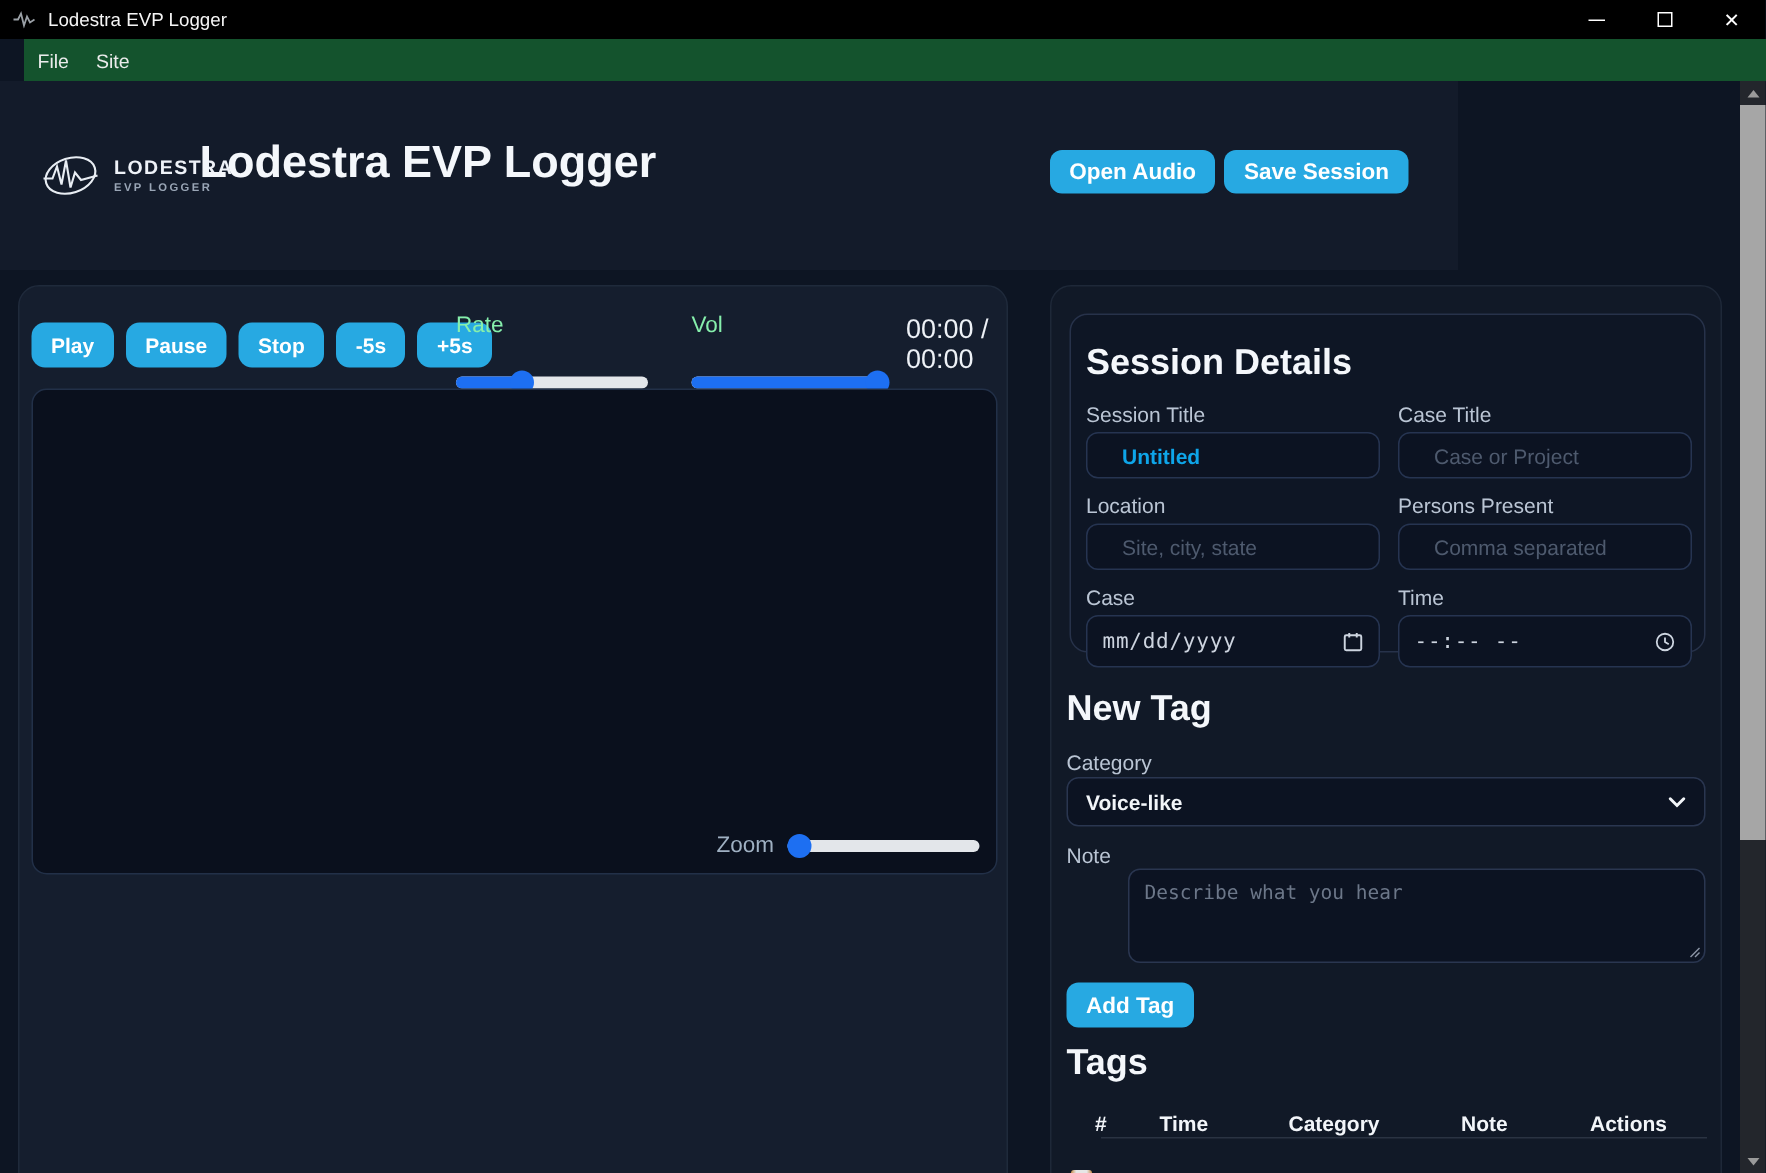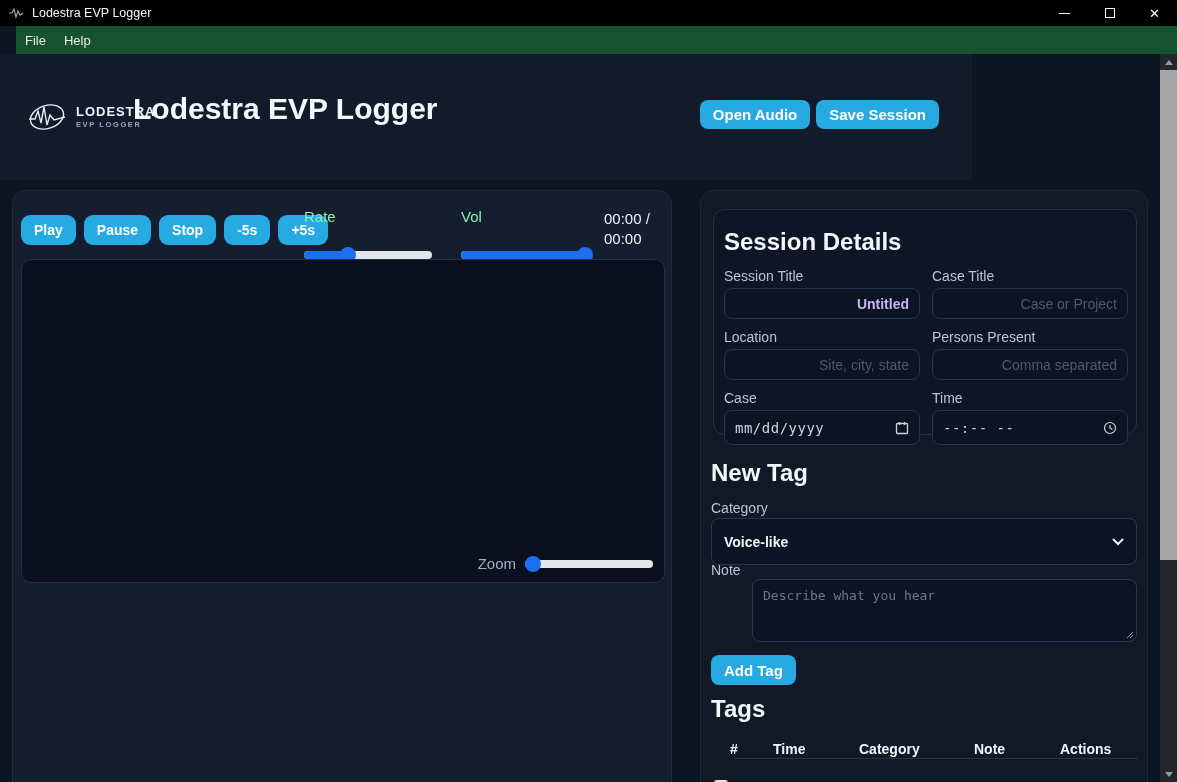--- a/index.html
+++ b/index.html
@@ -40,46 +40,46 @@
            font-size:14px; height:30px; padding:0 13px; margin-right:8px; font-family:"Liberation Sans",sans-serif; }
   .slider-group { display:flex; flex-direction:column; margin-left:2px; }
   .slider-label { font-size:15px; color:#86efac; margin-bottom:22px; }
   .slider { position:relative; width:128px; height:16px; }
   .slider .track { position:absolute; left:0; right:0; top:4px; height:8px; border-radius:4px; background:#e3e6ea; }
   .slider .fill  { position:absolute; left:0; top:4px; height:8px; border-radius:4px; background:#1d6ff2; }
   .slider .thumb { position:absolute; top:0; width:16px; height:16px; border-radius:50%;
                    background:#1d6ff2; transform:translateX(-50%); }
   .rate-group { position:absolute; left:281px; top:-3px; }
   .vol-group  { position:absolute; left:438px; top:-3px; }
-  .time-display { position:absolute; left:583px; top:-2px; width:64px; font-size:15px; color:#edf1f6; line-height:20px; }
+  .time-display { position:absolute; left:583px; top:-2px; width:64px; font-size:18px; color:#edf1f6; line-height:20px; }
 
   .wave-box { position:absolute; left:8px; top:68px; width:644px; height:324px;
               background:#0a101d; border:1px solid #223048; border-radius:10px; }
   .zoom-ctl { position:absolute; right:11px; bottom:10px; display:flex; align-items:center; gap:9px; }
   .zoom-label { font-size:15px; color:#9fb0c2; }
 
   
   .right-panel { position:absolute; left:700px; top:190px; width:448px; height:1000px;
                  background:#111927; border:1px solid #1e2838; border-radius:14px; }
   .session-card { position:absolute; left:12px; top:18px; width:424px; height:226px;
                   background:#0e1625; border:1px solid #27324a; border-radius:12px; padding:18px 10px 0 10px; }
   .section-heading { font-size:24px; font-weight:bold; color:#f4f7fb; }
   .field-grid { margin-top:12px; display:grid; grid-template-columns:196px 196px; column-gap:12px; row-gap:10px; }
   .field-label { font-size:14px; color:#bac5d4; margin-bottom:4px; }
   .text-input { width:100%; height:31px; background:#0c1322; border:1px solid #263451; border-radius:8px;
-                padding:0 10px; color:#c4b5fd; font-size:14px; font-weight:bold;
-                font-family:"Liberation Sans",sans-serif;text-align:right; }
+                padding:0 23px; color:#0ea5e9; font-size:14px; font-weight:bold;
+                font-family:"Liberation Sans",sans-serif; }
   .text-input::placeholder { color:#4e5a6e; font-weight:normal; }
   .dt-input { width:100%; height:35px; background:#0c1322; border:1px solid #263451; border-radius:8px;
               display:flex; align-items:center; padding:0 10px; justify-content:space-between; }
   .dt-text { font-family:"DejaVu Sans Mono",monospace; font-size:14px; color:#cdd4df; letter-spacing:0.5px; }
 
   .newtag-heading { position:absolute; left:10px; top:268px; }
   .cat-label  { position:absolute; left:10px; top:309px; }
-  .cat-select { position:absolute; left:10px; top:327px; width:426px; height:47px; background:#0c1322;
+  .cat-select { position:absolute; left:10px; top:327px; width:426px; height:33px; background:#0c1322;
                 border:1px solid #2a3650; border-radius:8px; display:flex; align-items:center;
                 justify-content:space-between; padding:0 12px; }
   .cat-value { font-size:14px; font-weight:bold; color:#f2f5f9; }
   .note-label { position:absolute; left:10px; top:371px; }
   .note-wrap { position:absolute; left:10px; top:388px; width:426px; height:63px;padding-left:41px; }
   .note-area { width:100%; height:100%; background:#0c1322; border:1px solid #2a3650; border-radius:8px;
                resize:none; padding:8px 10px; color:#e8edf3; font-family:"DejaVu Sans Mono",monospace; font-size:13px; }
   .note-area::placeholder { color:#6c7789; }
   .resize-handle { position:absolute; right:3px; bottom:3px; }
   .addtag-btn { position:absolute; left:10px; top:464px; height:30px; }
@@ -116,21 +116,21 @@
         <span class="glyph-max"></span>
       </div>
     <div class="win-btn">
         <span class="glyph-close">✕</span>
       </div>
   </div>
 </div>
 
 <div class="menubar">
   <div class="menu-item">File</div>
-  <div class="menu-item">Help</div>
+  <div class="menu-item">Site</div>
 </div>
 
 <div class="header">
   <div class="logo-wrap">
     <svg width="46" height="42" viewBox="0 0 46 42">
       <ellipse cx="23" cy="21" rx="17" ry="11.5" fill="none" stroke="#e8edf3" stroke-width="1.4" transform="rotate(-18 23 21)"></ellipse>
       <polyline points="5,23 11,23 14,15 17,27 20,11 23,29 26,19 30,24 41,21" fill="none" stroke="#e8edf3" stroke-width="1.4"></polyline>
     </svg>
     <div>
       <div class="logo-text-name">LODESTRA</div>

